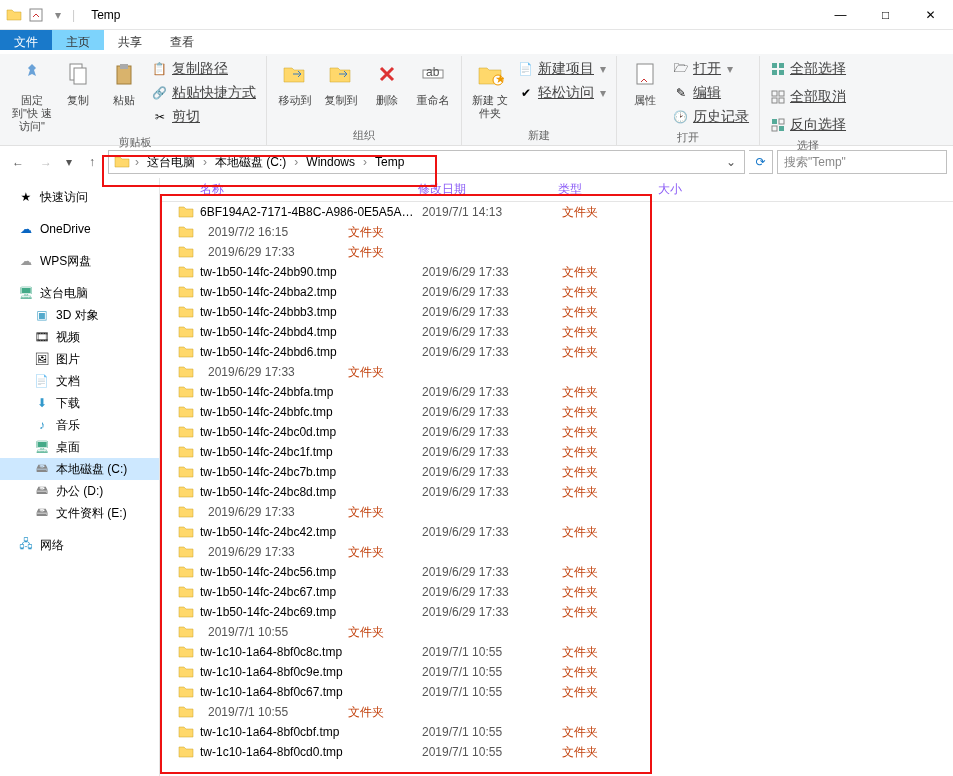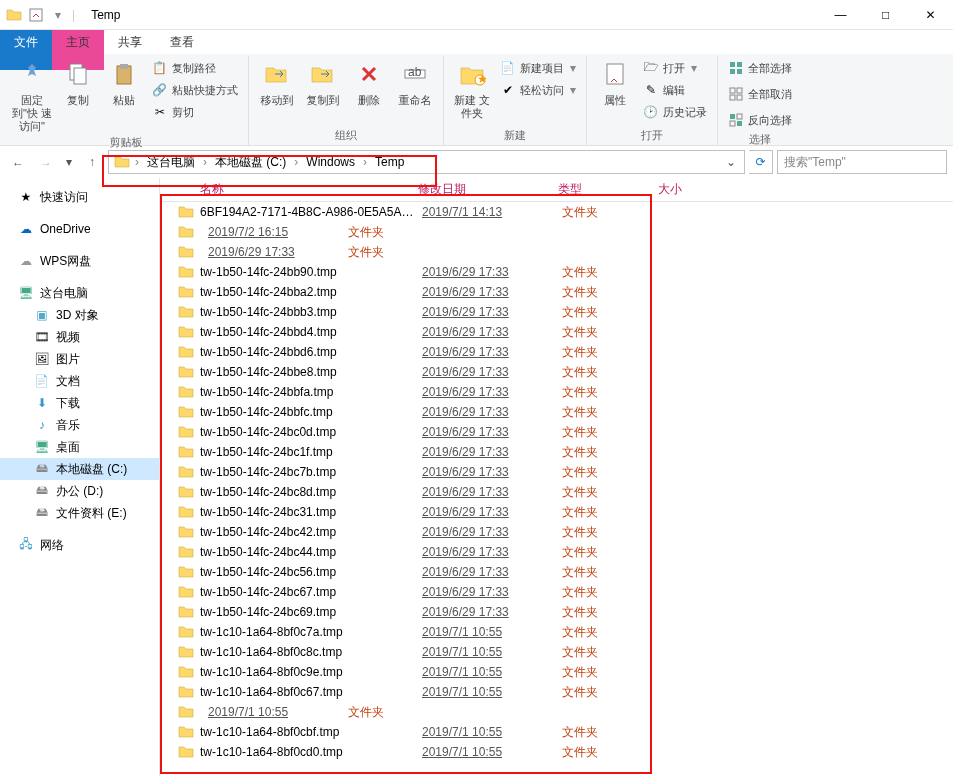--- a/index.html
+++ b/index.html
@@ -4,61 +4,61 @@
 <style>
 * { margin:0; padding:0; box-sizing:border-box; font-family:"Microsoft YaHei","Segoe UI",sans-serif; font-size:12px; }
 body { background:#fff; width:953px; height:776px; overflow:hidden; position:relative; }
 .titlebar { height:30px; background:#fff; display:flex; align-items:center; border-bottom:1px solid #e5e5e5; }
 .titlebar .qat { display:flex; align-items:center; padding:0 6px; gap:6px; }
 .titlebar .qat-icon { width:16px; height:16px; display:flex; align-items:center; justify-content:center; }
 .titlebar .title { margin-left:10px; color:#000; }
 .titlebar .winbtns { margin-left:auto; display:flex; }
 .titlebar .winbtns div { width:45px; height:30px; display:flex; align-items:center; justify-content:center; color:#000; }
 .tabs { height:24px; display:flex; background:#fff; }
-.tab { padding:0 14px; height:40px; line-height:24px; color:#333; cursor:pointer; }
+.tab { padding:0 14px; height:20px; line-height:24px; color:#333; cursor:pointer; }
 .tab.file { background:#1979ca; color:#fff; }
-.tab.active { background:#ec4899; }
+.tab.active { background:#7dd3fc; }
 .ribbon { height:92px; background:#f5f6f7; display:flex; border-bottom:1px solid #e1e1e1; padding:2px 4px 0 4px; }
 .rgroup { display:flex; flex-direction:column; align-items:center; border-right:1px solid #e1e1e1; padding:0 6px; }
 .rgroup .body { flex:1; display:flex; align-items:flex-start; gap:2px; }
 .rgroup .lbl { font-size:11px; color:#666; padding:2px 0; }
 .bigbtn { width:44px; display:flex; flex-direction:column; align-items:center; padding-top:4px; gap:2px; cursor:pointer; }
 .bigbtn .ic { width:32px; height:32px; display:flex; align-items:flex-start; justify-content:center; }
 .bigbtn .tx { font-size:11px; color:#444; text-align:center; line-height:13px; }
 .smallrow { display:flex; align-items:center; gap:4px; padding:2px 4px; cursor:pointer; }
 .smallrow .ic { width:16px; height:16px; display:flex; align-items:center; justify-content:center; }
-.smallrow .tx { font-size:11px; color:#444; white-space:nowrap; }
+.smallrow .tx { font-size:14px; color:#444; white-space:nowrap;text-decoration:underline; }
 .svgfolder { fill:#ffd86b; stroke:#c9a227; stroke-width:.5; }
 .addrbar { height:32px; display:flex; align-items:center; padding:0 6px; gap:4px; background:#fff; }
 .navbtn { width:24px; height:24px; display:flex; align-items:center; justify-content:center; color:#555; cursor:pointer; }
 .address { flex:1; height:24px; border:1px solid #c0c0c0; display:flex; align-items:center; padding:0 2px; gap:2px; position:relative; }
 .address .crumb { padding:0 6px; height:22px; line-height:22px; cursor:pointer; color:#000; }
 .address .sep { color:#888; }
 .address .fic { width:18px; height:18px; margin:0 2px; }
 .address .drop { margin-left:auto; padding:0 6px; color:#555; cursor:pointer; }
 .refresh { width:24px; height:24px; display:flex; align-items:center; justify-content:center; color:#1979ca; cursor:pointer; border:1px solid #c0c0c0; border-left:none; }
 .search { width:170px; height:24px; border:1px solid #c0c0c0; padding:0 6px; color:#888; display:flex; align-items:center; }
 .redbox1 { position:absolute; border:2px solid #e11; pointer-events:none; left:102px; top:155px; width:335px; height:32px; z-index:10; }
 .redbox2 { position:absolute; border:2px solid #e11; pointer-events:none; left:160px; top:194px; width:492px; height:580px; z-index:10; }
 .main { display:flex; height:598px; }
 .tree { width:160px; border-right:1px solid #e5e5e5; padding:8px 0; overflow:hidden; }
 .tree .item { display:flex; align-items:center; height:22px; padding-left:18px; gap:6px; cursor:pointer; color:#000; }
 .tree .item.sel { background:#cde8ff; }
 .tree .item .ic { width:16px; height:16px; display:flex; align-items:center; justify-content:center; }
 .tree .item.sub { padding-left:34px; }
 .tree .spacer { height:10px; }
 .files { flex:1; overflow:hidden; }
-.cols { display:flex; height:24px; align-items:center; border-bottom:1px solid #e5e5e5; color:#be185d; }
+.cols { display:flex; height:24px; align-items:center; border-bottom:1px solid #e5e5e5; color:#8b5cf6; }
 .cols .c { padding:0 8px; }
 .c1 { width:250px; } .c2 { width:140px; } .c3 { width:100px;text-decoration:underline; } .c4 { width:80px; }
 .filelist { }
 .row { display:flex; height:20px; align-items:center; cursor:pointer; }
 .row .ic { width:16px; height:16px; margin:0 6px 0 18px; }
 .row .n { width:214px; overflow:hidden; text-overflow:ellipsis; white-space:nowrap; color:#000; }
-.row .d { width:140px; color:#555; padding-left:8px;text-decoration:underline; }
+.row .d { width:140px; color:#555; padding-left:8px; }
 .row .t { width:100px; color:#c2410c; padding-left:8px; }
 svg { display:block; }
 </style>
 </head>
 <body>
 
 <div class="titlebar">
   <div class="qat">
     <span class="qat-icon">
       <svg width="16" height="16">
@@ -463,21 +463,20 @@
           <span class="n">tw-1b50-14fc-24bbd6.tmp</span>
           <span class="d">2019/6/29 17:33</span>
           <span class="t">文件夹</span>
         </div>
         <div class="row">
           <span class="ic">
             <svg width="16" height="16">
               <path class="svgfolder" d="M1 3h5l2 2h7v8H1z"></path>
             </svg>
           </span>
-          <span class="n">tw-1b50-14fc-24bbe8.tmp</span>
           <span class="d">2019/6/29 17:33</span>
           <span class="t">文件夹</span>
         </div>
         <div class="row">
           <span class="ic">
             <svg width="16" height="16">
               <path class="svgfolder" d="M1 3h5l2 2h7v8H1z"></path>
             </svg>
           </span>
           <span class="n">tw-1b50-14fc-24bbfa.tmp</span>
@@ -533,41 +532,39 @@
           <span class="n">tw-1b50-14fc-24bc8d.tmp</span>
           <span class="d">2019/6/29 17:33</span>
           <span class="t">文件夹</span>
         </div>
         <div class="row">
           <span class="ic">
             <svg width="16" height="16">
               <path class="svgfolder" d="M1 3h5l2 2h7v8H1z"></path>
             </svg>
           </span>
-          <span class="n">tw-1b50-14fc-24bc31.tmp</span>
           <span class="d">2019/6/29 17:33</span>
           <span class="t">文件夹</span>
         </div>
         <div class="row">
           <span class="ic">
             <svg width="16" height="16">
               <path class="svgfolder" d="M1 3h5l2 2h7v8H1z"></path>
             </svg>
           </span>
           <span class="n">tw-1b50-14fc-24bc42.tmp</span>
           <span class="d">2019/6/29 17:33</span>
           <span class="t">文件夹</span>
         </div>
         <div class="row">
           <span class="ic">
             <svg width="16" height="16">
               <path class="svgfolder" d="M1 3h5l2 2h7v8H1z"></path>
             </svg>
           </span>
-          <span class="n">tw-1b50-14fc-24bc44.tmp</span>
           <span class="d">2019/6/29 17:33</span>
           <span class="t">文件夹</span>
         </div>
         <div class="row">
           <span class="ic">
             <svg width="16" height="16">
               <path class="svgfolder" d="M1 3h5l2 2h7v8H1z"></path>
             </svg>
           </span>
           <span class="n">tw-1b50-14fc-24bc56.tmp</span>
@@ -593,21 +590,20 @@
           <span class="n">tw-1b50-14fc-24bc69.tmp</span>
           <span class="d">2019/6/29 17:33</span>
           <span class="t">文件夹</span>
         </div>
         <div class="row">
           <span class="ic">
             <svg width="16" height="16">
               <path class="svgfolder" d="M1 3h5l2 2h7v8H1z"></path>
             </svg>
           </span>
-          <span class="n">tw-1c10-1a64-8bf0c7a.tmp</span>
           <span class="d">2019/7/1 10:55</span>
           <span class="t">文件夹</span>
         </div>
         <div class="row">
           <span class="ic">
             <svg width="16" height="16">
               <path class="svgfolder" d="M1 3h5l2 2h7v8H1z"></path>
             </svg>
           </span>
           <span class="n">tw-1c10-1a64-8bf0c8c.tmp</span>

